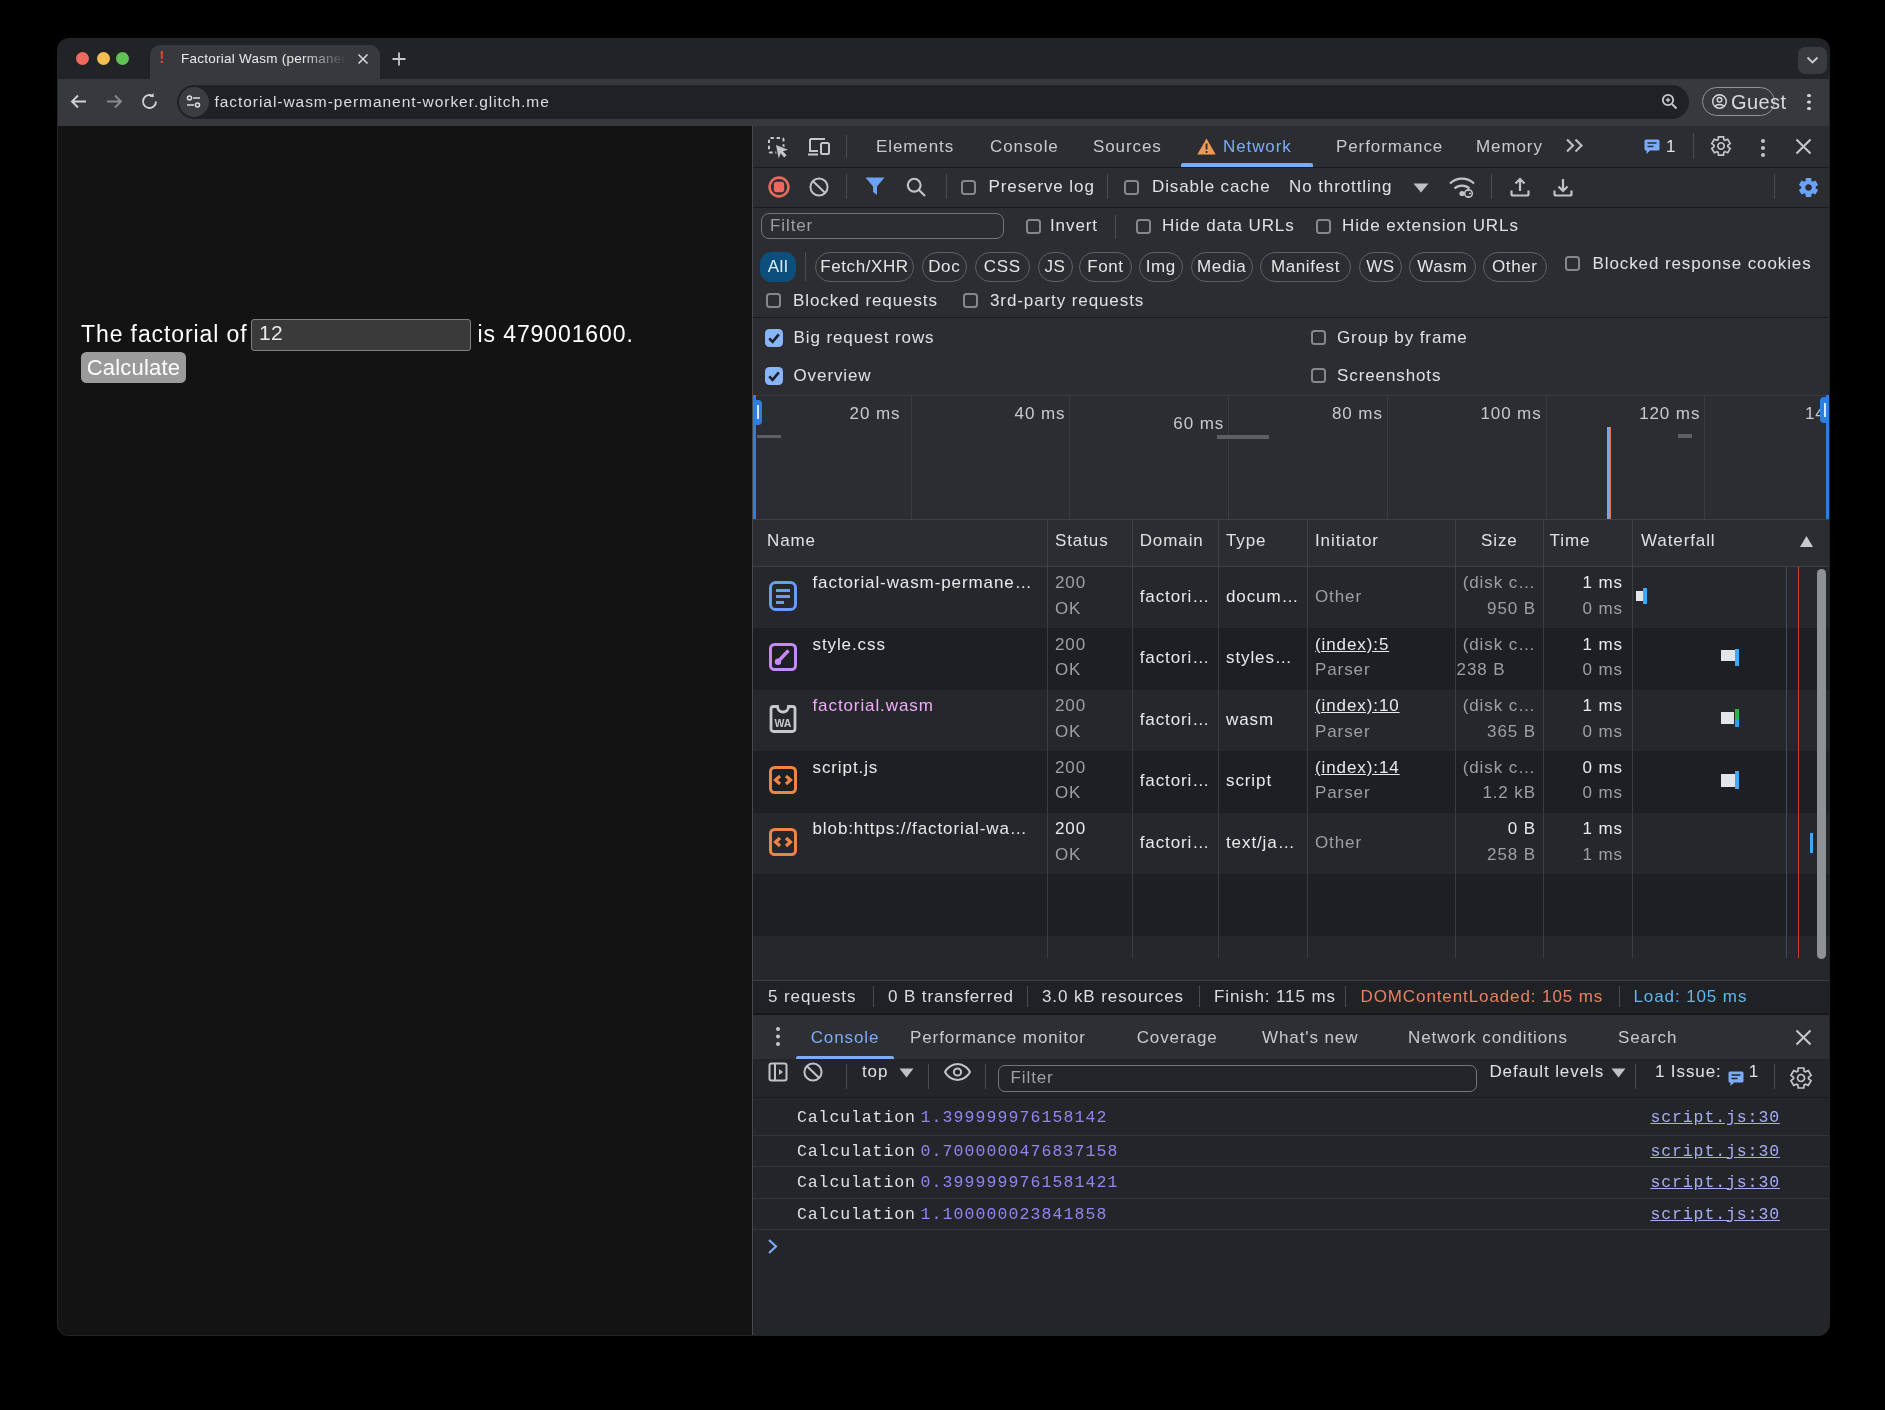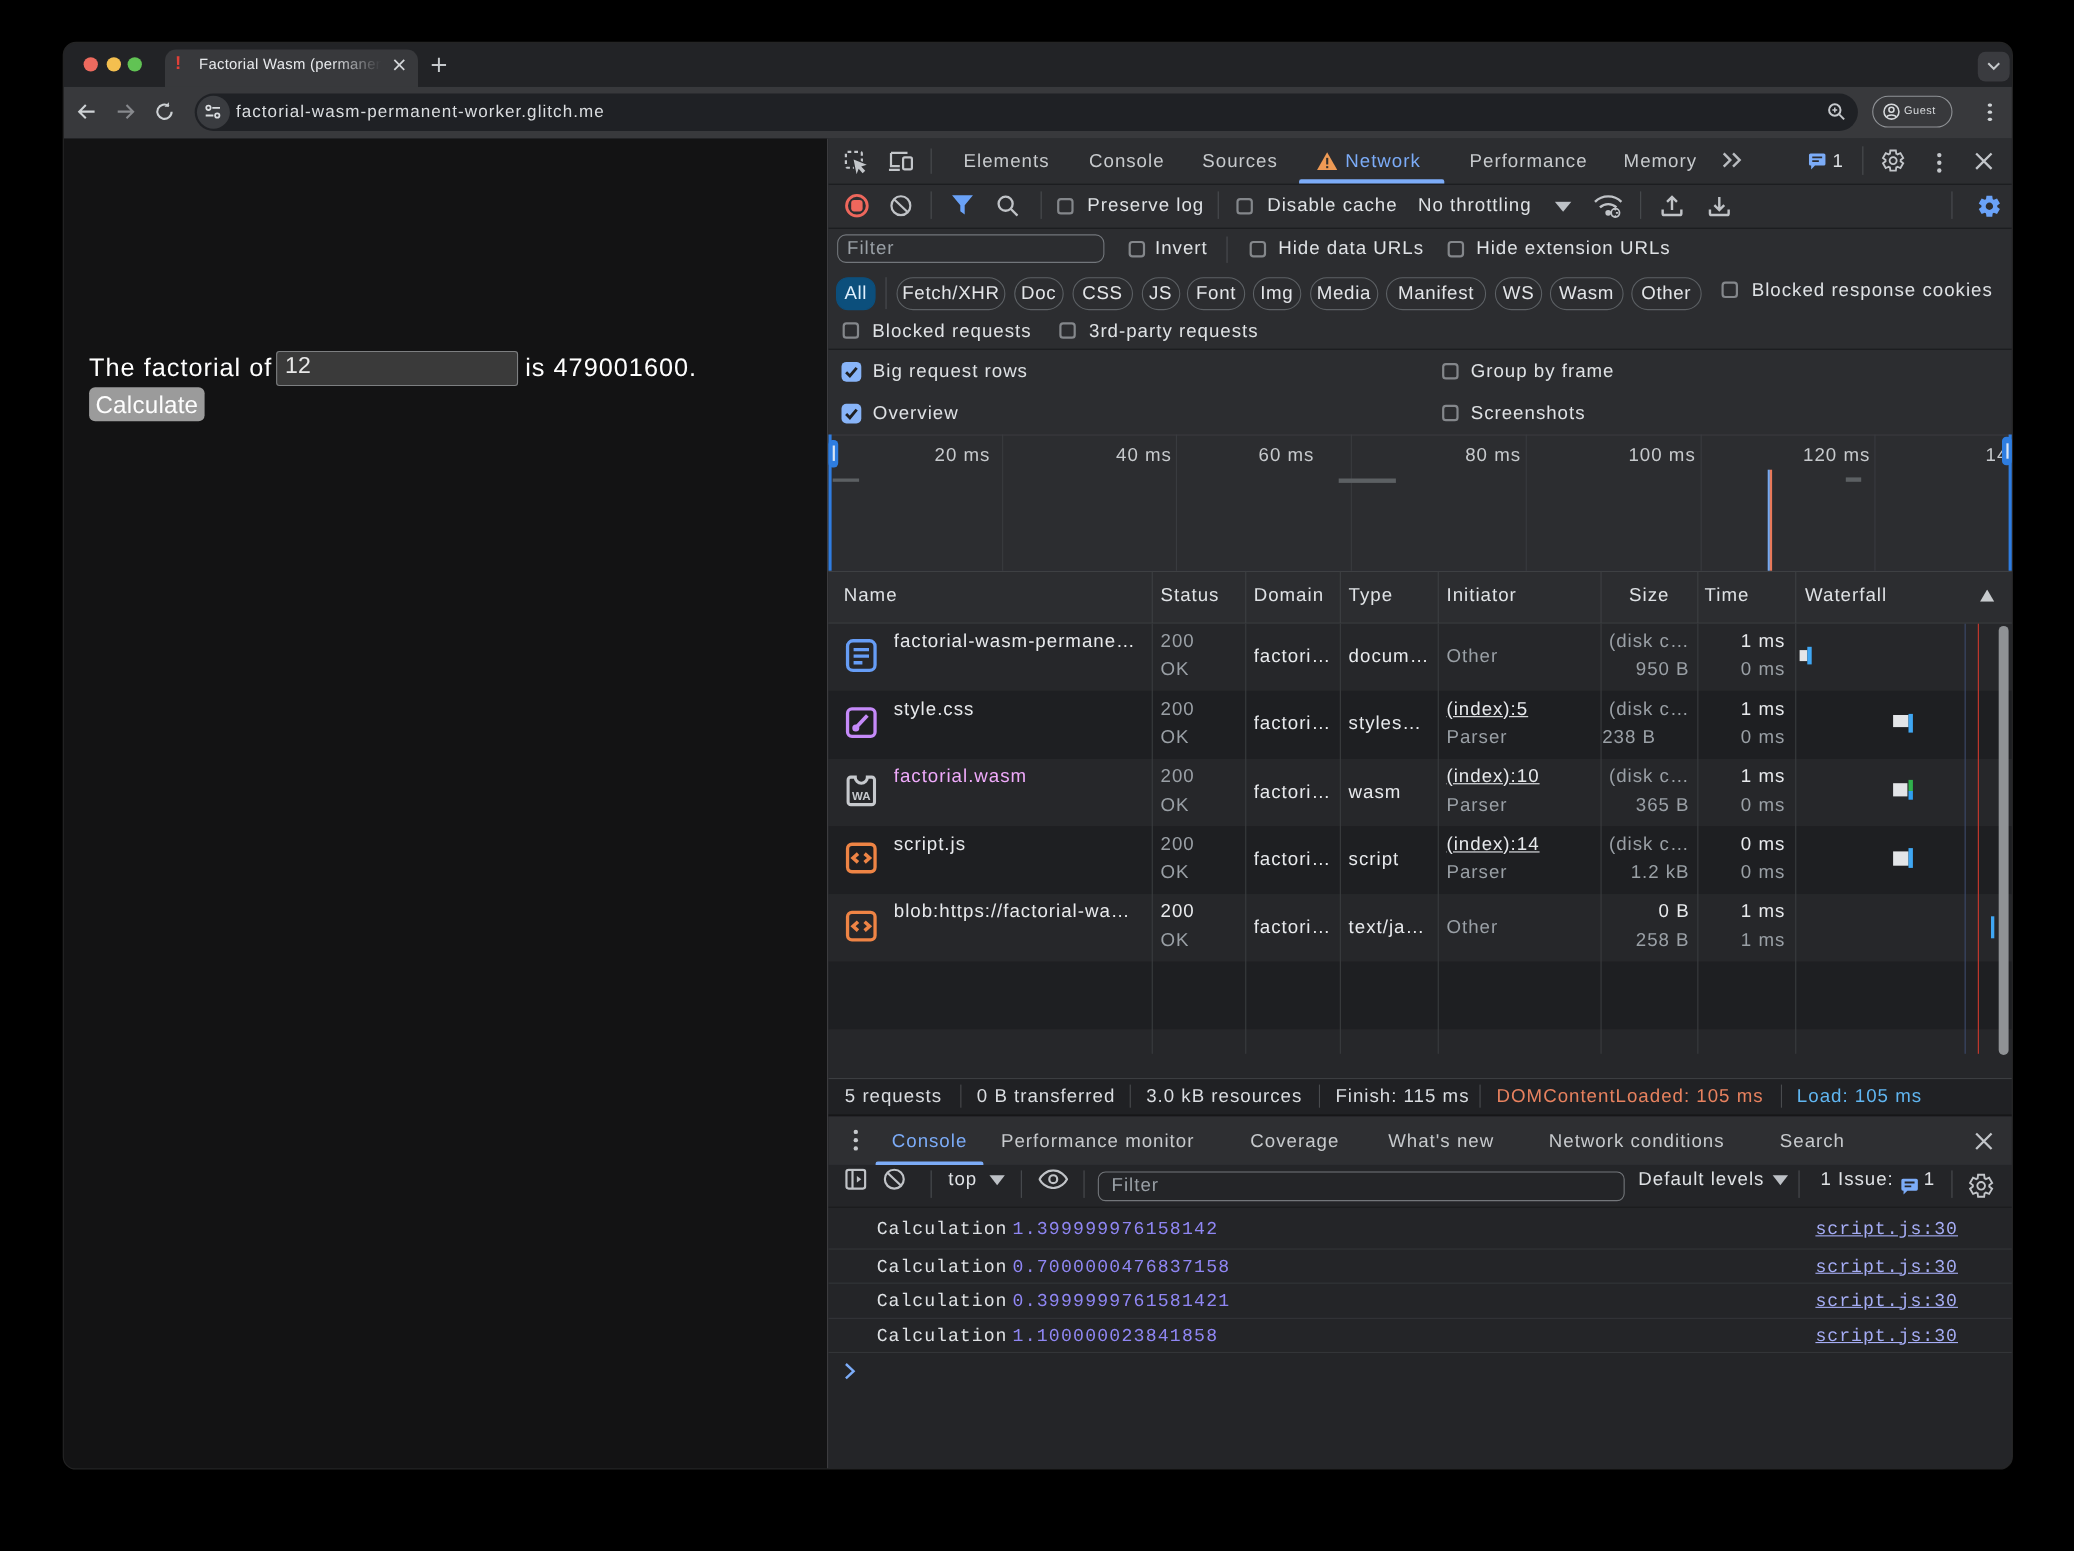--- a/index.html
+++ b/index.html
@@ -62,21 +62,21 @@
       <circle cx="8" cy="8" r="5.2" stroke="#c6c9cd" stroke-width="1.8" fill="none"></circle>
       <path d="M12 12 L16.5 16.5" stroke="#c6c9cd" stroke-width="1.8"></path>
       <path d="M8 5.8 V10.2 M5.8 8 H10.2" stroke="#c6c9cd" stroke-width="1.4"></path>
     </svg>
 <div class="abs" style="left:1644px;top:48px;width:73px;height:29px;border-radius:15px;border:1.5px solid #8f9296"></div>
 <svg class="abs" style="left:1653px;top:54px" width="17" height="17" viewBox="0 0 17 17">
       <circle cx="8.5" cy="8.5" r="6.8" stroke="#d7dadd" stroke-width="1.4" fill="none"></circle>
       <circle cx="8.5" cy="6.8" r="2.3" stroke="#d7dadd" stroke-width="1.4" fill="none"></circle>
       <path d="M4.2 13.6 C5 10.8 12 10.8 12.8 13.6" stroke="#d7dadd" stroke-width="1.4" fill="none"></path>
     </svg>
-<div class="t" style="left:1673px;top:50.7px;font-size:10px;color:#d7dadd;letter-spacing:0.4px">Guest</div>
+<div class="t" style="left:1673px;top:50.7px;font-size:20px;color:#d7dadd;letter-spacing:0.4px">Guest</div>
 <div class="abs" style="left:1749px;top:54.5px;width:3.6px;height:3.6px;border-radius:50%;background:#ced2d5;box-shadow:0 6.5px 0 #ced2d5,0 13px 0 #ced2d5"></div>
 
 <div class="abs" style="left:0;top:87px;width:695px;height:1209px;background:#131314"></div>
 <div class="t" style="left:23px;top:281px;font-size:23px;line-height:28px;height:28px;color:#fff;letter-spacing:0.9px">The factorial of</div>
 <div class="abs" style="left:193px;top:280px;width:220px;height:31.5px;background:#3a3a3a;border:1.5px solid #7d7f81;border-radius:3px"></div>
 <div class="t" style="left:201px;top:282px;font-size:21px;color:#e8e8e8;letter-spacing:0.3px">12</div>
 <div class="t" style="left:419.5px;top:281px;font-size:23px;line-height:28px;height:28px;color:#fff;letter-spacing:0.9px">is 479001600.</div>
 <div class="abs" style="left:23px;top:312.5px;width:105px;height:31px;background:#9b9b9b;border-radius:5.5px"></div>
 <div class="t" style="left:23px;top:312.5px;width:105px;text-align:center;font-size:22px;line-height:31px;height:31px;color:#fdfdfd;letter-spacing:0.2px">Calculate</div>
 
@@ -222,21 +222,21 @@
 <div class="t" style="left:584px;top:238px">Screenshots</div>
 <div class="abs" style="left:0;top:269px;width:1076px;height:1px;background:#3a3b3e"></div>
 <div class="abs" style="left:157.7px;top:269px;width:1px;height:124px;background:#393b3f"></div>
 <div class="abs" style="left:316.4px;top:269px;width:1px;height:124px;background:#393b3f"></div>
 <div class="abs" style="left:475.1px;top:269px;width:1px;height:124px;background:#393b3f"></div>
 <div class="abs" style="left:633.8px;top:269px;width:1px;height:124px;background:#393b3f"></div>
 <div class="abs" style="left:792.6px;top:269px;width:1px;height:124px;background:#393b3f"></div>
 <div class="abs" style="left:951.3px;top:269px;width:1px;height:124px;background:#393b3f"></div>
 <div class="t" style="left:82px;width:80px;text-align:center;top:275.8px;color:#c7cacd">20 ms</div>
 <div class="t" style="left:232.39999999999998px;width:80px;text-align:right;top:275.8px;color:#c7cacd">40 ms</div>
-<div class="t" style="left:391.1px;width:80px;text-align:left;top:276px;color:#c7cacd">60 ms</div>
+<div class="t" style="left:391.1px;width:80px;text-align:right;top:286px;color:#c7cacd">60 ms</div>
 <div class="t" style="left:549.8px;width:80px;text-align:right;top:275.8px;color:#c7cacd">80 ms</div>
 <div class="t" style="left:708.6px;width:80px;text-align:right;top:275.8px;color:#c7cacd">100 ms</div>
 <div class="t" style="left:867.3px;width:80px;text-align:right;top:275.8px;color:#c7cacd">120 ms</div>
 
 <div class="abs" style="left:1052px;top:275.8px;width:18px;height:24px;overflow:hidden">
         <div class="t" style="left:0;top:0;color:#c7cacd">140 ms</div>
       </div>
 <div class="abs" style="left:0;top:269px;width:2.5px;height:124px;background:#2f7de1"></div>
 <div class="abs" style="left:0;top:273.5px;width:9px;height:25px;border-radius:4px;background:#2e7de0"></div>
 <div class="abs" style="left:4px;top:279px;width:1.5px;height:14px;background:#d8e5f5"></div>

